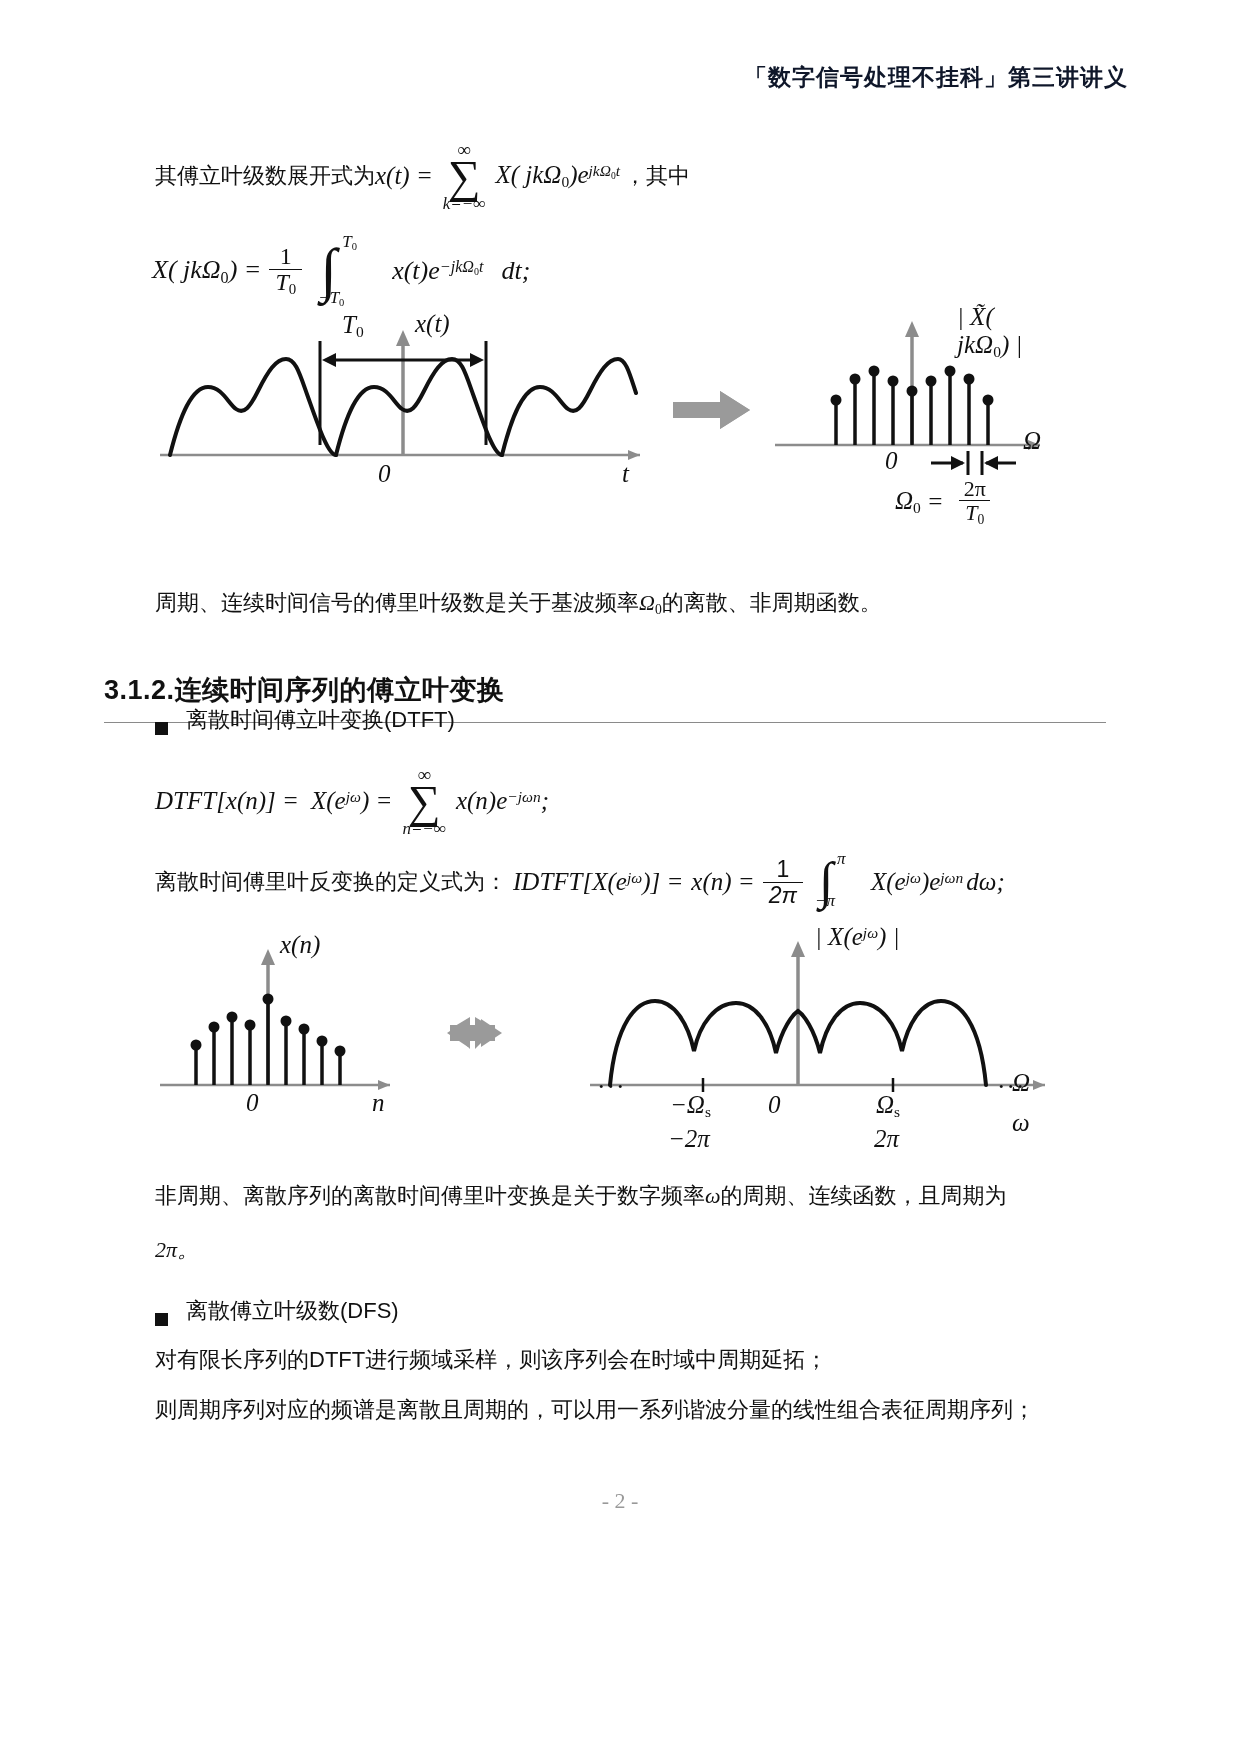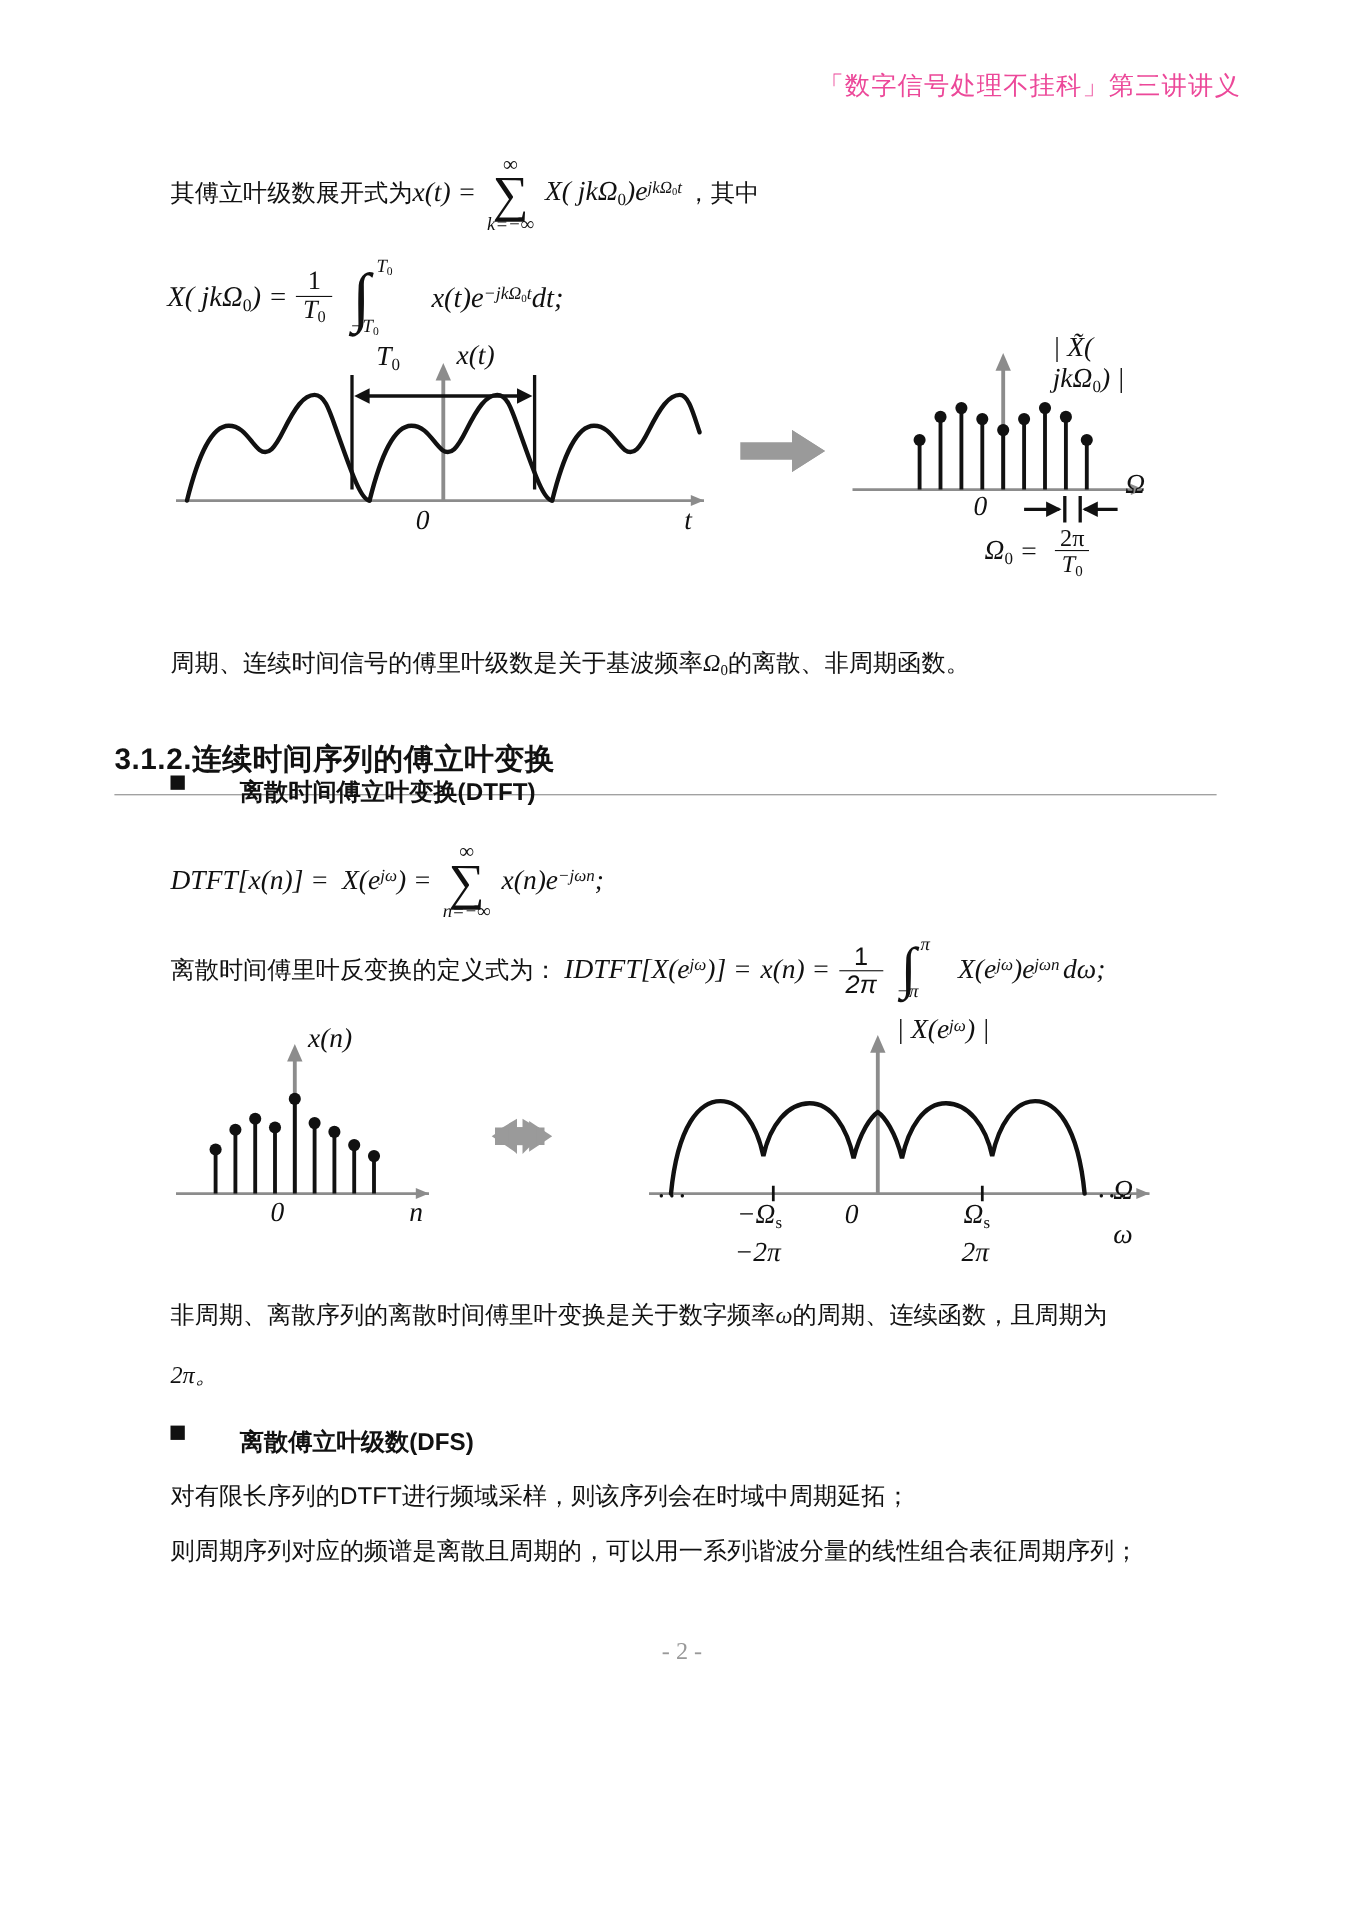--- a/index.html
+++ b/index.html
@@ -22,22 +22,22 @@
     box-sizing: border-box;
   }
 
   
   .header {
     position: absolute;
     top: 62px;
     right: 112px;
     font-family: "Liberation Serif", serif;
     font-size: 23px;
-    font-weight: normal;
-    color: #ec4899;
+    font-weight: bold;
+    color: #0f172a;
     letter-spacing: 1px;
     white-space: nowrap;
   }
 
   
   .para {
     position: absolute;
     font-family: "Liberation Sans", sans-serif;
     font-size: 21px;
     color: #111;
@@ -181,25 +181,24 @@
     top: 722px;
     width: 1002px;
     height: 0;
     border-top: 1.6px solid #8a8a8a;
   }
 
   
   .bullet-head {
     position: absolute;
     display: flex;
-    align-items: flex-start;
-    font-size: 22px;
-    font-weight: bold;
-    white-space: nowrap;
-    gap: 32px;
+    align-items: flex-end;
+    font-size: 22px;
+    font-weight: normal;
+    white-space: nowrap;
   }
   .bullet-sq {
     width: 13px;
     height: 13px;
     background: #111;
     margin-right: 18px;
     display: inline-block;
   }
 
   
@@ -285,21 +284,21 @@
     <span><span>X( jkΩ</span><sub class="sm">0</sub><span>) =</span></span>
     <span class="frac">
       <span class="num">1</span>
       <span class="den"><span>T</span><sub class="sm">0</sub></span>
     </span>
     <span class="intsign">
       <span class="gl mathup">∫</span>
       <span class="up"><span>T</span><sub class="sm">0</sub></span>
       <span class="lo"><span>−T</span><sub class="sm">0</sub></span>
     </span>
-    <span style="margin-left:12px"><span>x(t)e</span><sup class="sm"><span>−jkΩ</span><sub class="sm">0</sub><span>t</span></sup><span style="margin-left:0">dt;</span></span>
+    <span style="margin-left:12px"><span>x(t)e</span><sup class="sm"><span>−jkΩ</span><sub class="sm">0</sub><span>t</span></sup><span style="margin-left:18px">dt;</span></span>
   </div>
 
   <div id="figure-periodic-signal">
     <svg width="900" height="215" viewBox="0 0 900 215" xmlns="http://www.w3.org/2000/svg">
 
       <line x1="10" y1="150" x2="490" y2="150" stroke="#8c8c8c" stroke-width="2.5"></line>
       <polygon points="490,150 478,145 478,155" fill="#8c8c8c"></polygon>
 
       <line x1="253" y1="150" x2="253" y2="30" stroke="#8c8c8c" stroke-width="3.5"></line>
       <polygon points="253,25 246,41 260,41" fill="#8c8c8c"></polygon>

